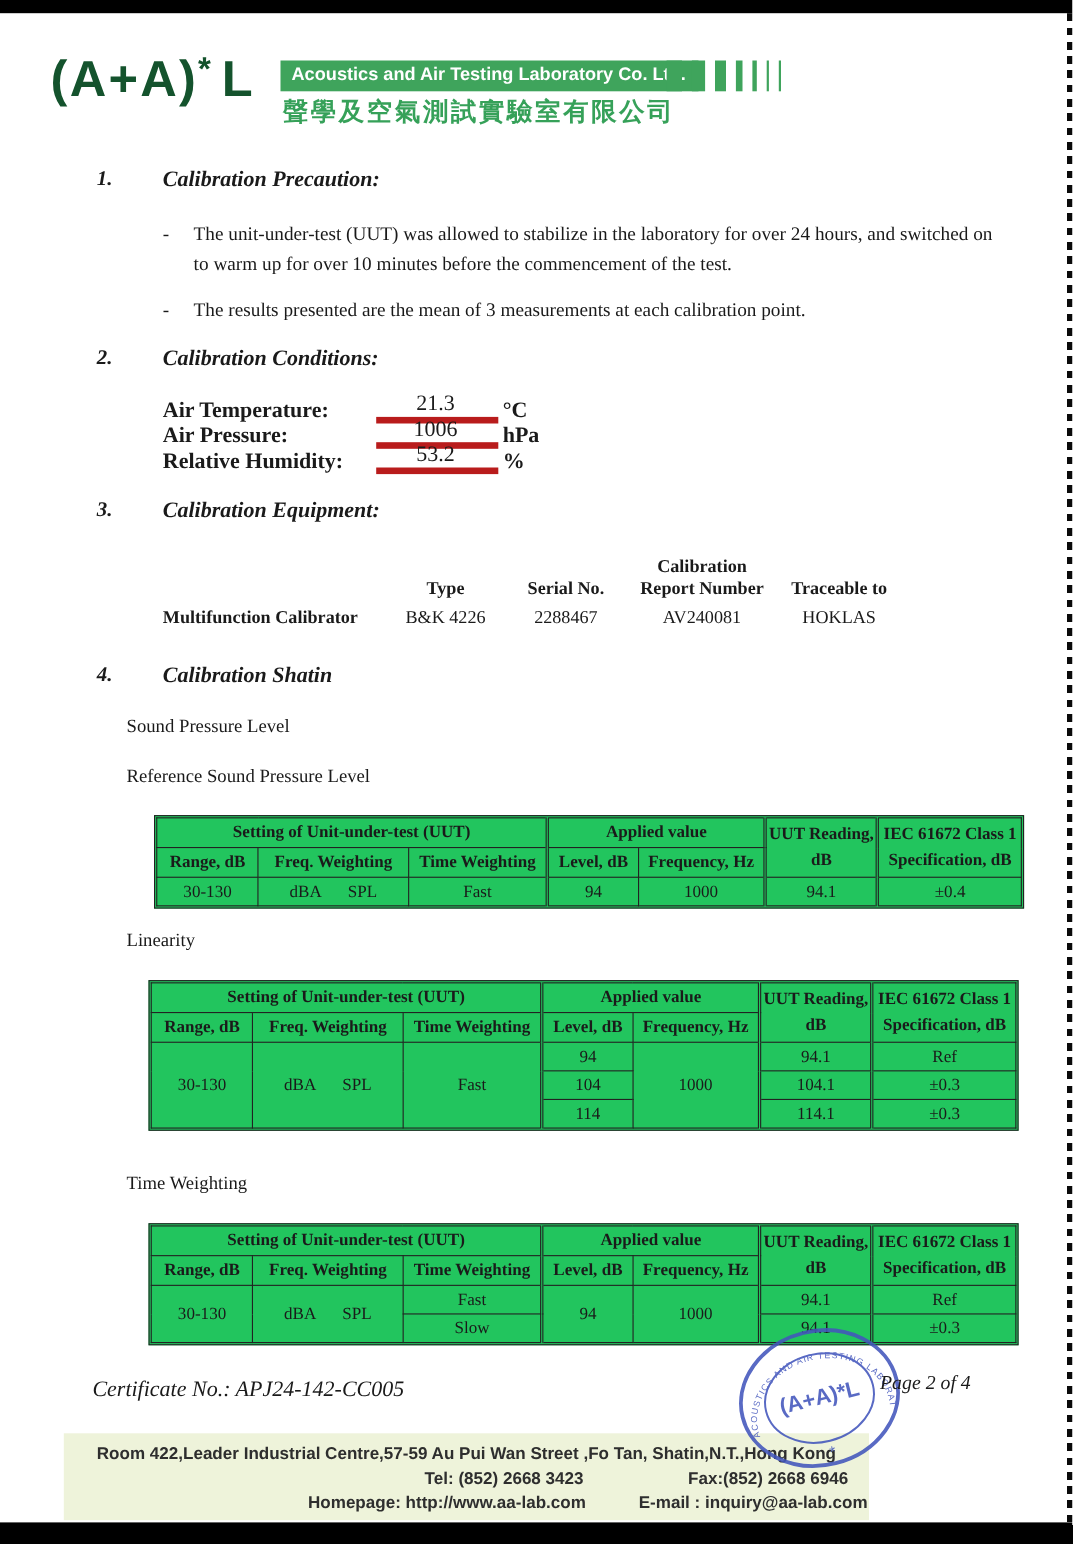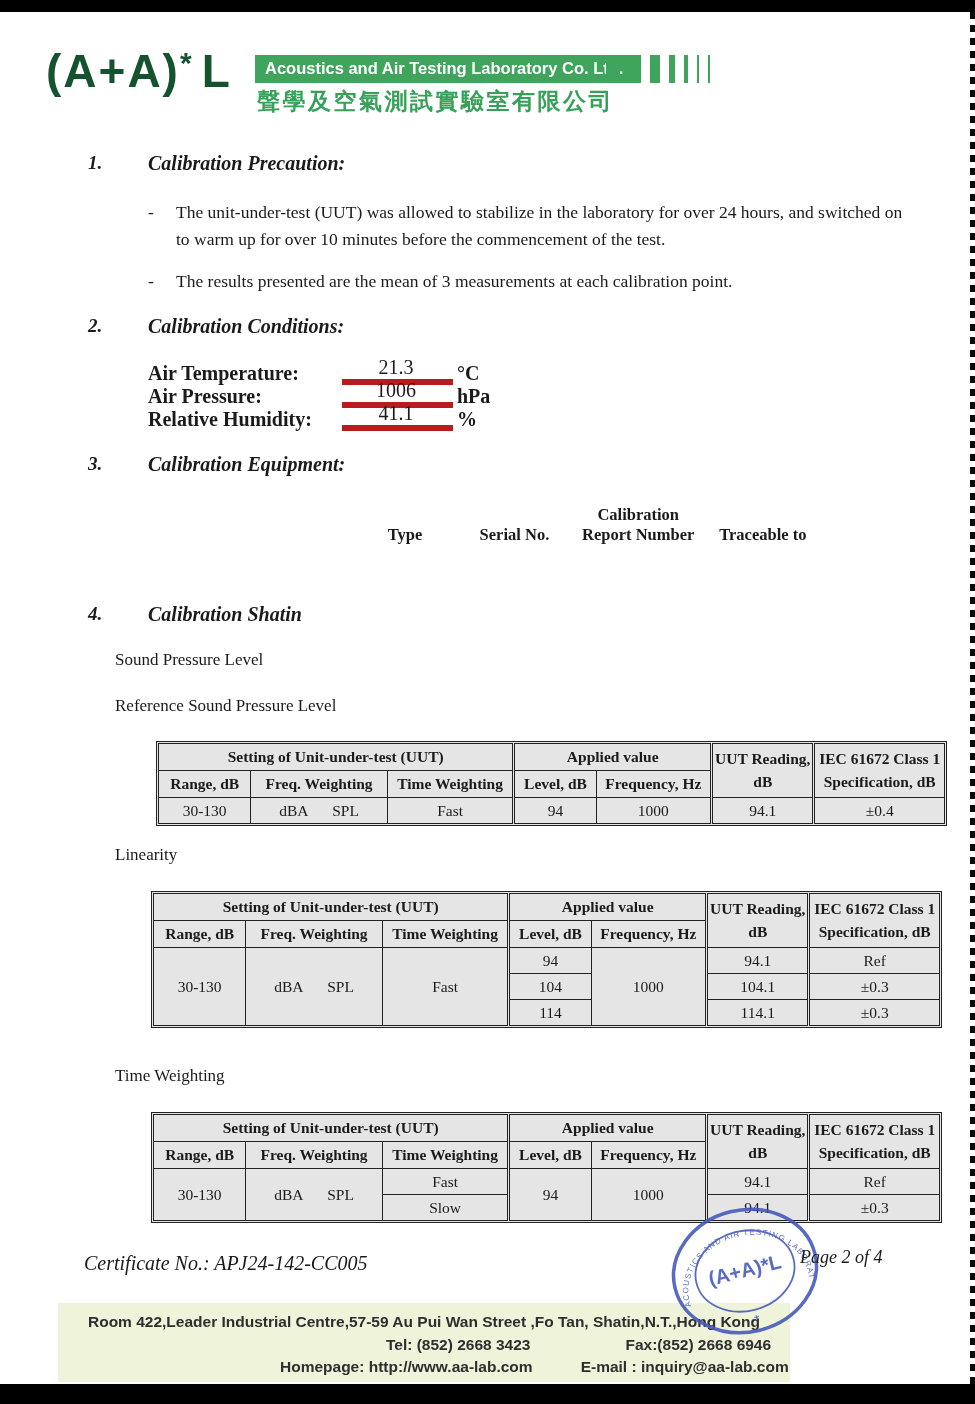--- a/index.html
+++ b/index.html
@@ -43,21 +43,21 @@
   .equip .drow{display:flex;text-align:center;margin-top:6px;}
   .c-name{width:214px;text-align:left;}
   .c-type{width:112px;}
   .c-serial{width:118px;}
   .c-report{width:142px;}
   .c-trace{width:120px;}
   .equip .drow .c-name{font-weight:bold;}
   
   .subt{position:absolute;left:115px;font-size:17px;}
   
-  .tblwrap{position:absolute;border:1px solid #222;padding:1px;background:#e5e5e5;margin-left:16px;}
+  .tblwrap{position:absolute;border:1px solid #222;padding:1px;background:#22c55e;}
   table.res{border-collapse:collapse;table-layout:fixed;width:787px;border:1px solid #222;}
   table.res th,table.res td{border:1px solid #222;text-align:center;vertical-align:middle;
     font-size:15.5px;padding:0 2px;overflow:hidden;}
   table.res th{font-weight:bold;}
   table.res .grp{border-left:3px double #222;}
   table.res tr.h{height:27px;}
   table.res tr.d{height:26px;}
   table.res th span{display:block;line-height:1.45;}
   .fw{display:flex;justify-content:space-around;padding:0 14px;}
   
@@ -112,36 +112,43 @@
     <span class="val">21.3</span>
     <span class="unit">°C</span>
   </div>
   <div class="cond">
     <span class="lbl">Air Pressure:</span>
     <span class="val">1006</span>
     <span class="unit">hPa</span>
   </div>
   <div class="cond">
     <span class="lbl">Relative Humidity:</span>
-    <span class="val">41.1</span>
+    <span class="val">53.2</span>
     <span class="unit">%</span>
   </div>
 </div>
 
 <div class="sec" style="top:453px">
   <span class="num">3.</span>
   <span class="ttl">Calibration Equipment:</span>
 </div>
 <div class="equip">
   <div class="hrow">
     <span class="c-name"></span>
     <span class="c-type">Type</span>
     <span class="c-serial">Serial No.</span>
     <span class="c-report">Calibration Report Number</span>
     <span class="c-trace">Traceable to</span>
+  </div>
+  <div class="drow">
+    <span class="c-name">Multifunction Calibrator</span>
+    <span class="c-type">B&amp;K 4226</span>
+    <span class="c-serial">2288467</span>
+    <span class="c-report">AV240081</span>
+    <span class="c-trace">HOKLAS</span>
   </div>
 </div>
 
 <div class="sec" style="top:603px">
   <span class="num">4.</span>
   <span class="ttl">Calibration Shatin</span>
 </div>
 <div class="subt" style="top:650px">Sound Pressure Level</div>
 <div class="subt" style="top:696px">Reference Sound Pressure Level</div>
 

